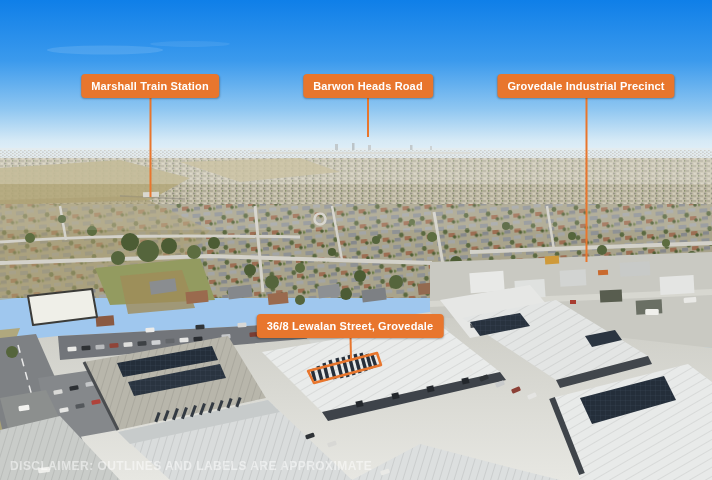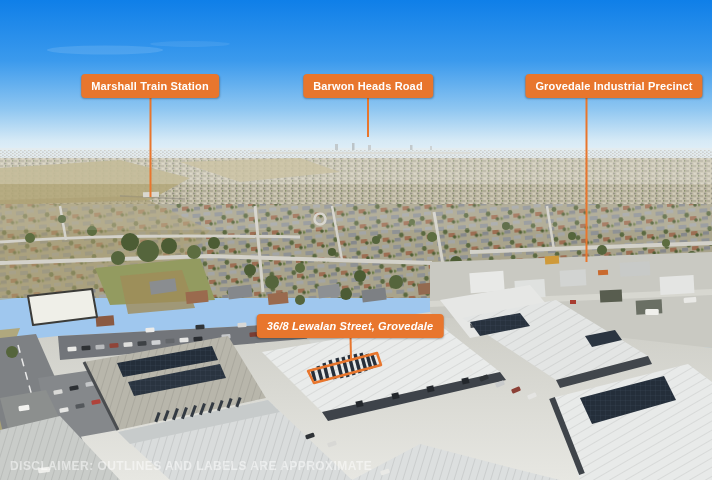--- a/index.html
+++ b/index.html
@@ -6,22 +6,22 @@
   .stage{position:relative;width:712px;height:480px;overflow:hidden;
          font-family:"Liberation Sans",sans-serif;background:#9fc7ee;}
   .photo{position:absolute;inset:0;z-index:1;}
   .overlay{position:absolute;inset:0;z-index:3;pointer-events:none;}
   .callout{position:absolute;transform:translateX(-50%);z-index:4;
            background:var(--accent,#E8762D);color:#fff;font-weight:700;
            font-size:11px;line-height:1;padding:7px 10px 6px;border-radius:4px;
            white-space:nowrap;letter-spacing:.15px;box-shadow:0 1px 2px rgba(0,0,0,.28);}
   #cl-marshall{left:150px;top:74px;}
   #cl-barwon{left:368px;top:74px;}
-  #cl-grovedale{left:586px;top:74px;margin-left:28px;}
-  #cl-property{left:350px;top:314px;font-style:italic;}
+  #cl-grovedale{left:586px;top:74px;}
+  #cl-property{left:350px;top:314px;}
   .disclaimer{position:absolute;left:10px;top:459px;z-index:5;font-size:12px;
               font-weight:700;letter-spacing:.45px;color:rgba(255,255,255,.5);
               text-transform:uppercase;}
 </style>
 </head>
 <body>
 
 <div class="stage">
 
   <svg class="photo" width="712" height="480" viewBox="0 0 712 480">

